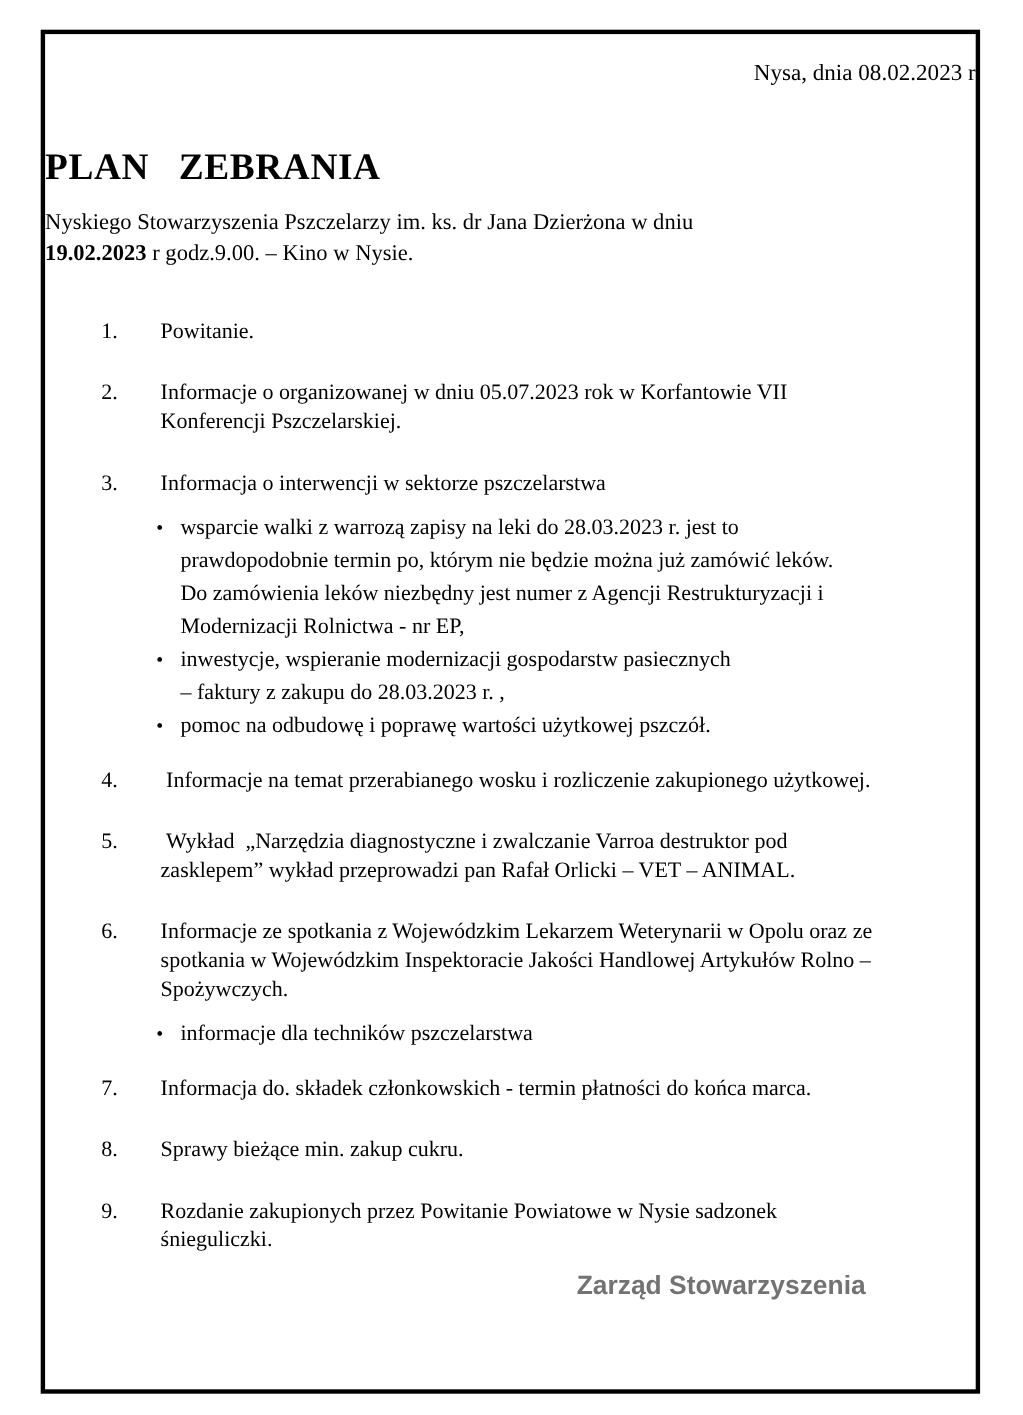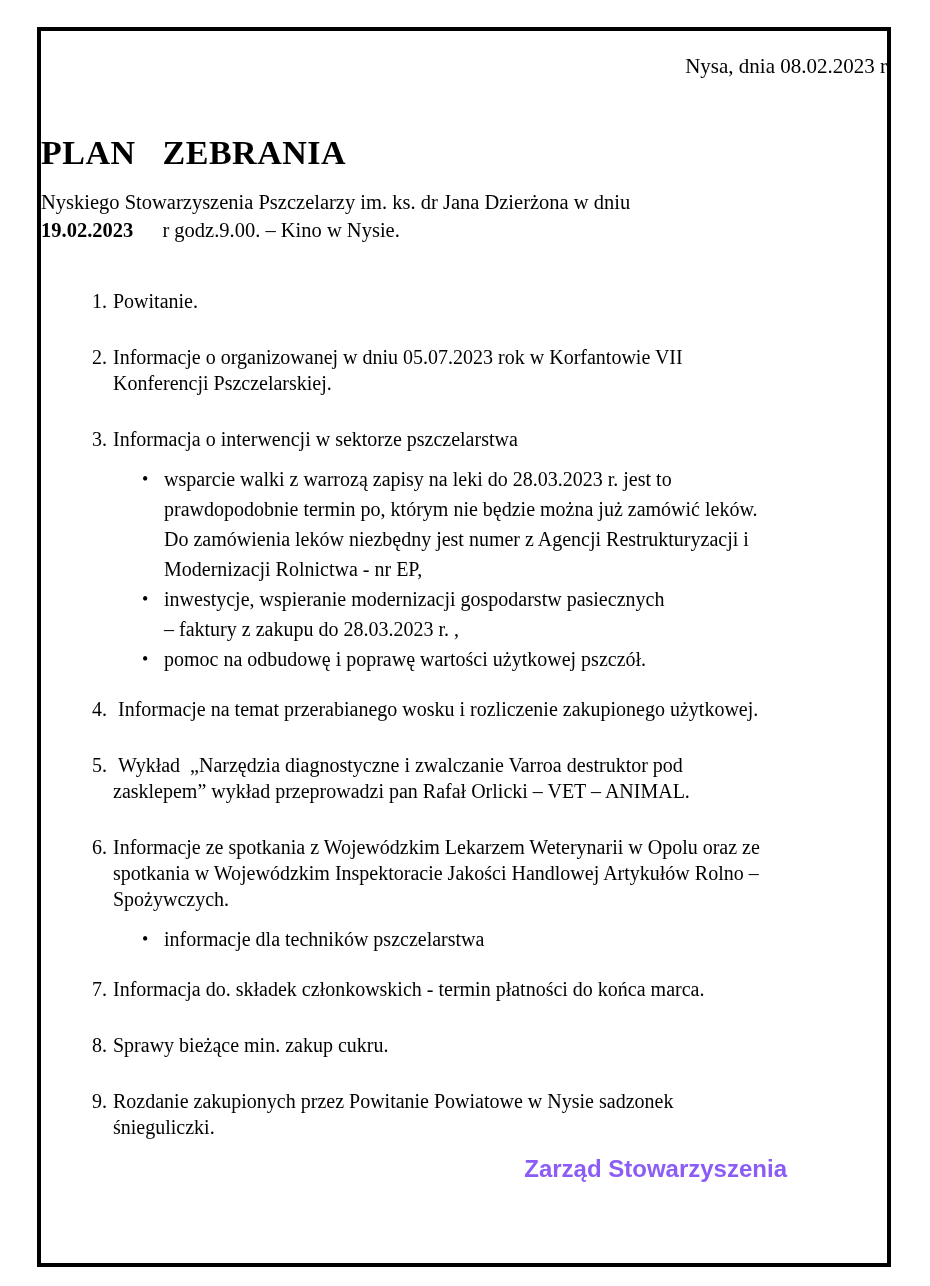--- a/index.html
+++ b/index.html
@@ -38,39 +38,40 @@
     white-space: pre-wrap;
     letter-spacing: 0.5px;
   }
   .subtitle {
     margin: 14px 0 0 0;
     text-align: left;
     font-size: 20.5px;
     line-height: 28px;
   }
   .subtitle .bold { font-weight: bold; }
-  .subtitle .rest { white-space: pre-wrap; padding-left: 24px; }
+  .subtitle .rest { white-space: pre-wrap; }
   .agenda {
     margin-top: 44px;
     padding-left: 51px;
     padding-right: 20px;
     font-size: 20px;
   }
   .item {
     display: flex;
     align-items: flex-start;
     line-height: 26px;
     margin-bottom: 30px;
   }
   .item .num {
     flex: 0 0 21px;
     width: 21px;
   }
   .item .txt {
     white-space: pre-wrap;
+    margin-left: 33px;
   }
   .item-group .item { margin-bottom: 12px; }
   .bullets {
     list-style: none;
     margin: 0 0 22px 50px;
     padding: 0;
     line-height: 30px;
   }
   .bullets li { display: flex; align-items: flex-start; }
   .bullets .dot {
@@ -79,21 +80,21 @@
     font-size: 18px;
   }
   .bullets .btxt { white-space: pre-wrap; }
   .signature {
     position: absolute;
     top: 1124px;
     right: 100px;
     font-family: "Liberation Sans", sans-serif;
     font-weight: bold;
     font-size: 24px;
-    color: #8b5cf6;
+    color: #737373;
   }
 </style>
 </head>
 <body>
 
 <div class="page">
 
   <div class="date-line">Nysa, dnia 08.02.2023 r</div>
 
   <h1 class="title">PLAN   ZEBRANIA</h1>

